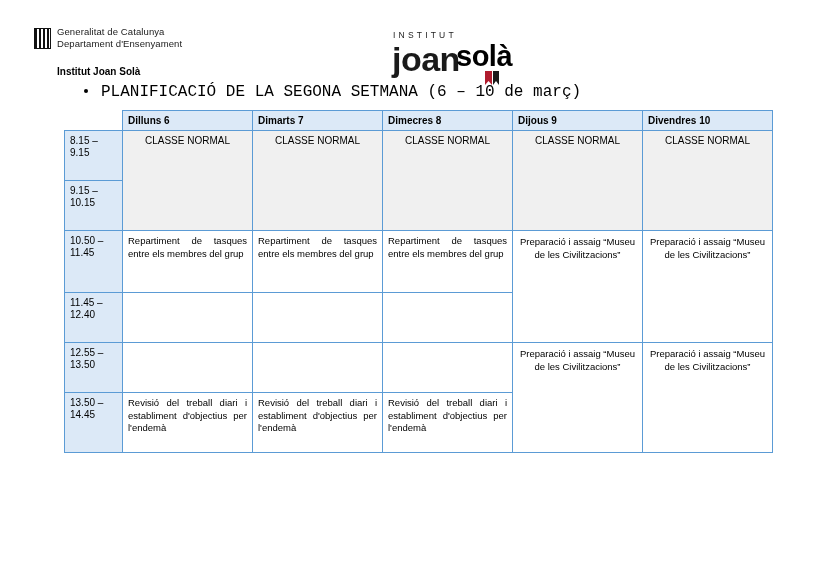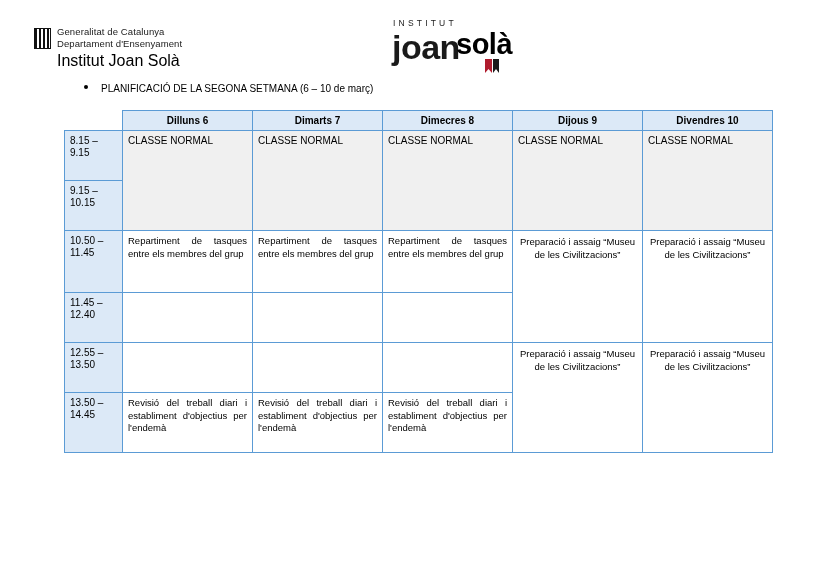--- a/index.html
+++ b/index.html
@@ -45,31 +45,31 @@
   .gencat-text {
     line-height: 11.5px;
   }
   .gencat-text .l1, .gencat-text .l2 {
     font-size: 9.5px;
     color: #1a1a1a;
     display: block;
     letter-spacing: 0.1px;
   }
   .gencat-text .l3 {
-    font-size: 16px;
-    font-weight: normal;
+    font-size: 10px;
+    font-weight: bold;
     color: #000;
     display: block;
-    margin-top: 6px;
+    margin-top: 17px;
   }
 
   .institut-logo {
     position: absolute;
     left: 392px;
-    top: 18px;
+    top: 30px;
     width: 150px;
     height: 52px;
   }
   .institut-logo .inst-word {
     position: absolute;
     left: 1px;
     top: 0px;
     font-size: 8.5px;
     letter-spacing: 3.2px;
     color: #1a1a1a;
@@ -125,22 +125,23 @@
   .bullet-dot {
     width: 4px; height: 4px;
     border-radius: 50%;
     background: #000;
     margin-right: 13px;
     margin-bottom: 3px;
     flex: 0 0 auto;
     align-self: center;
   }
   .bullet-text {
-    font-size: 10px;
+    font-size: 16px;
     color: #000;
+    font-family: Liberation Mono, monospace;
   }
 
   
   .schedule-wrap {
     position: absolute;
     left: 64px;
     top: 110px;
   }
   table.schedule {
     border-collapse: collapse;
@@ -151,21 +152,21 @@
     border: 1px solid #5b9bd5;
     vertical-align: top;
     padding: 4px 5px 4px 5px;
     box-sizing: border-box;
   }
   .col-time { width: 58px; }
   .col-day  { width: 130px; }
 
   thead th {
     background: #dce9f7;
-    text-align: center;
+    text-align: left;
     font-size: 10px;
     font-weight: bold;
     height: 18px;
     vertical-align: middle;
     padding: 3px 2px;
   }
   thead th.corner {
     background: #ffffff;
     border-top: 1px solid #ffffff;
     border-left: 1px solid #ffffff;
@@ -179,20 +180,21 @@
     line-height: 12px;
     padding-left: 6px;
   }
   td.body-cell {
     text-align: justify;
     line-height: 12.5px;
     font-size: 9.5px;
   }
   td.normal-cell {
     background: #f0f0f0;
+    text-align: center;
     vertical-align: middle;
     font-size: 10px;
   }
   td.center-cell {
     text-align: center;
     vertical-align: middle;
     line-height: 13px;
   }
   td.empty-cell { }
 

